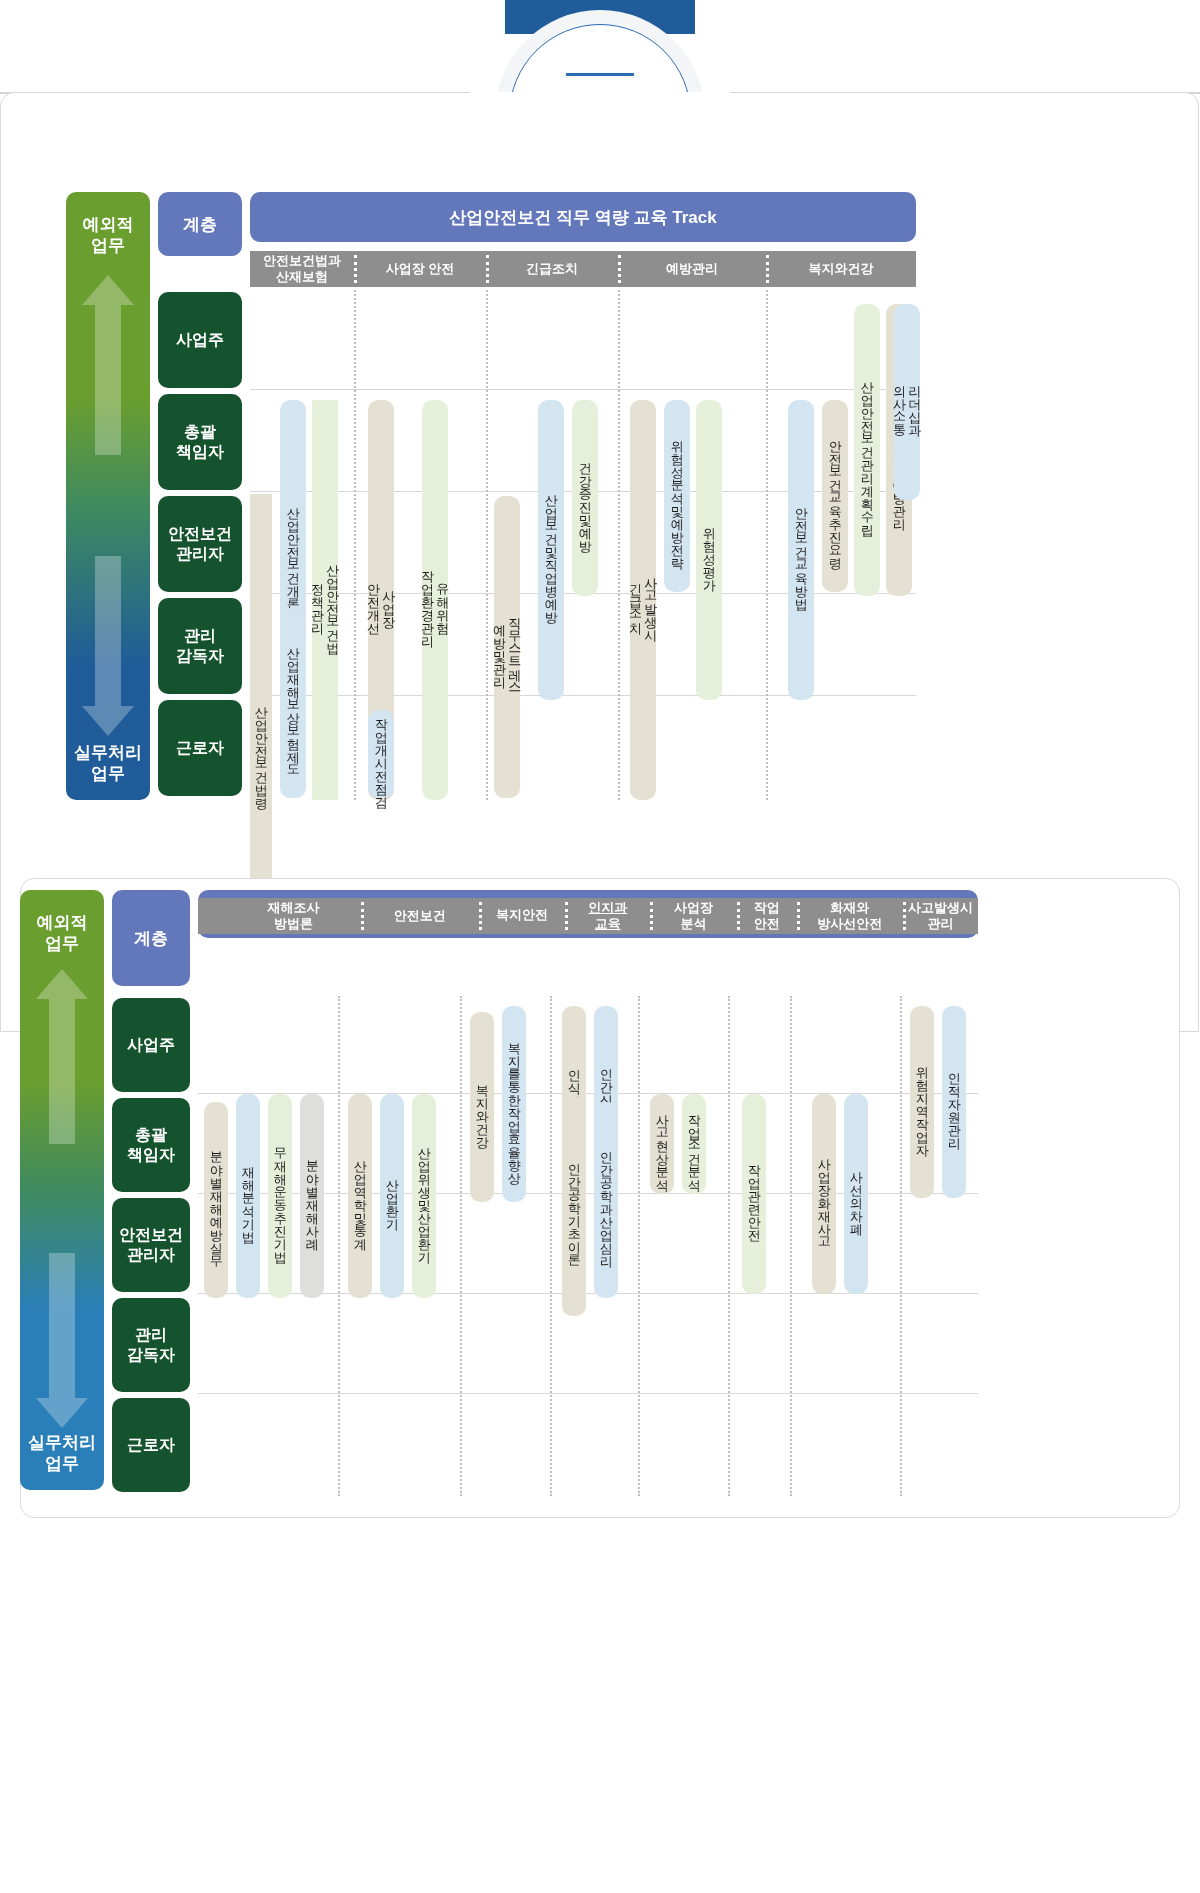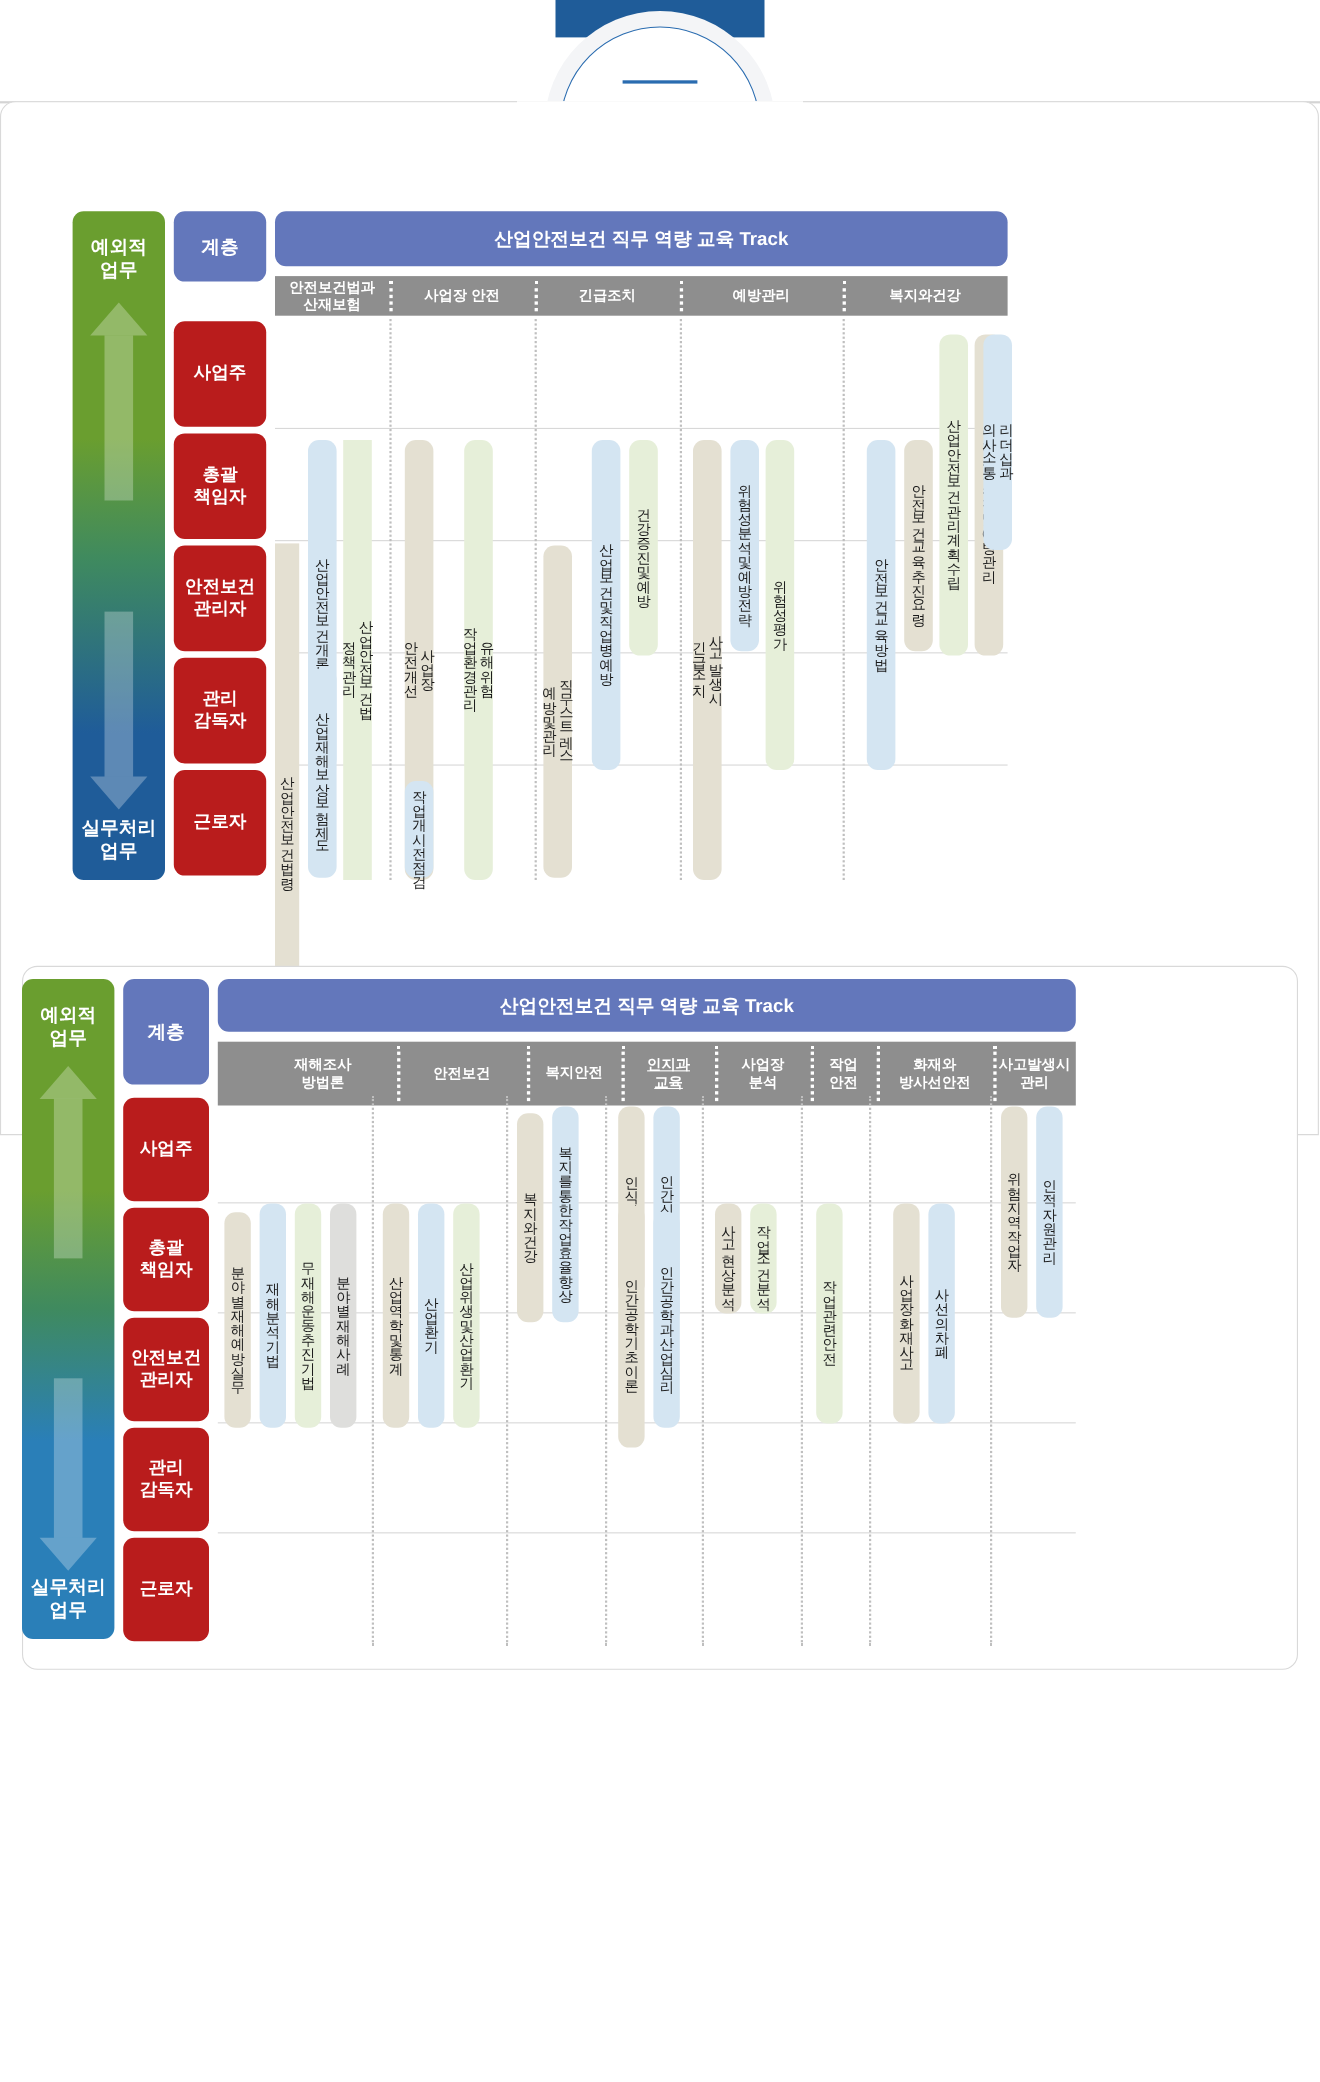--- a/index.html
+++ b/index.html
@@ -87,21 +87,21 @@
     border-left: 26px solid transparent; border-right: 26px solid transparent;
     border-top: 30px solid rgba(255,255,255,0.28);
   }
 
   .hdr-tier {
     position: absolute; background: #6377bb; border-radius: 10px;
     color: #fff; font-weight: bold; font-size: 17px;
     display: flex; align-items: center; justify-content: center;
   }
   .role-cell {
-    position: absolute; background: #b91c1c; border-radius: 10px;
+    position: absolute; background: #14532d; border-radius: 10px;
     color: #fff; font-weight: bold; font-size: 16px; line-height: 1.25;
     display: flex; align-items: center; justify-content: center;
     text-align: center;
   }
   .track-title {
     position: absolute; background: #6377bb; border-radius: 10px;
     color: #fff; font-weight: bold; font-size: 17px;
     display: flex; align-items: center; justify-content: center;
   }
   .cat-strip {
@@ -248,21 +248,21 @@
     </div>
   </div>
   <div id="t2-side-bot" style="white-space:pre-line;">실무처리
 업무</div>
 </div>
 
 <div class="hdr-tier" style="left:112px; top:890px; width:78px; height:96px;">계층</div>
 
 <div class="track-title" style="left:198px; top:890px; width:780px; height:48px;">산업안전보건 직무 역량 교육 Track</div>
 
-<div class="cat-strip" id="t2-cats" style="left:198px; top:947px; width:780px; height:58px;padding-left:28px;">
+<div class="cat-strip" id="t2-cats" style="left:198px; top:898px; width:780px; height:36px;padding-left:28px;">
     <div class="cat-cell" style="width: 140px; white-space: pre-line;">재해조사
 방법론</div>
     <div class="cat-cell" style="width: 122px; white-space: pre-line;">안전보건</div>
     <div class="cat-cell" style="width: 90px; white-space: pre-line; font-family: Liberation Mono, monospace;">복지안전</div>
     <div class="cat-cell" style="width: 88px; white-space: pre-line; text-decoration: underline;">인지과
 교육</div>
     <div class="cat-cell" style="width: 90px; white-space: pre-line;">사업장
 분석</div>
     <div class="cat-cell" style="width: 62px; white-space: pre-line;">작업
 안전</div>

